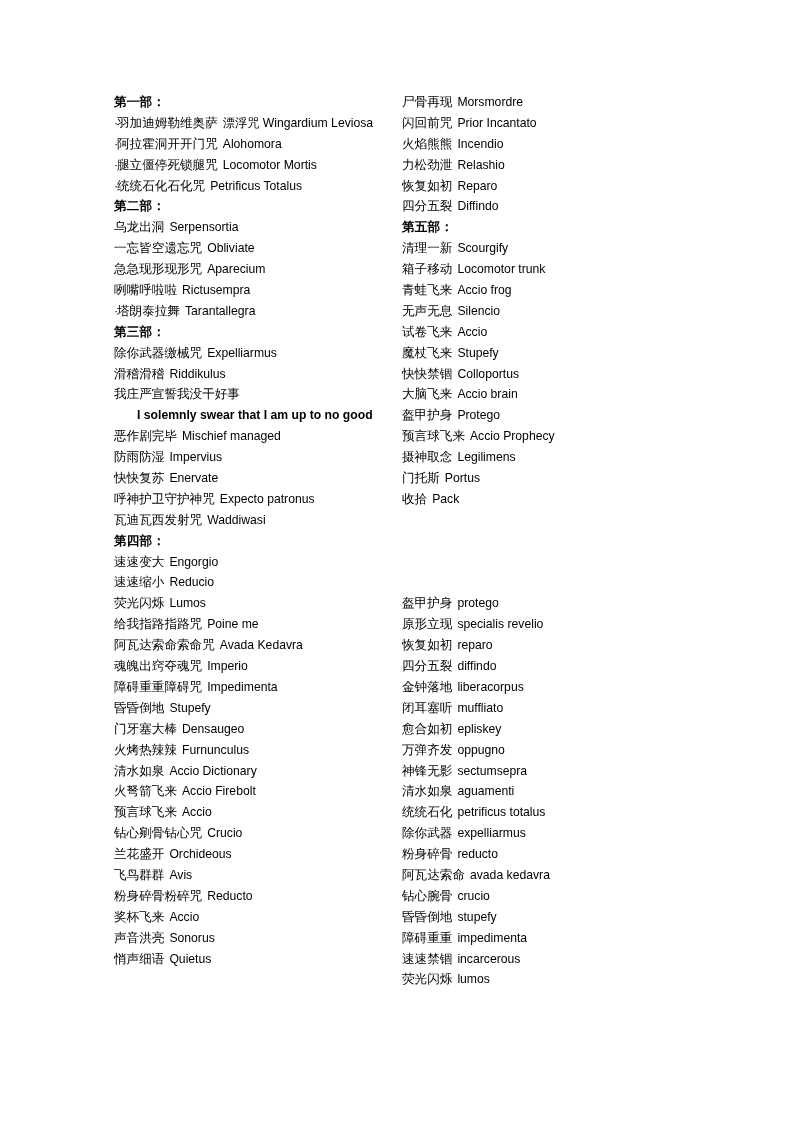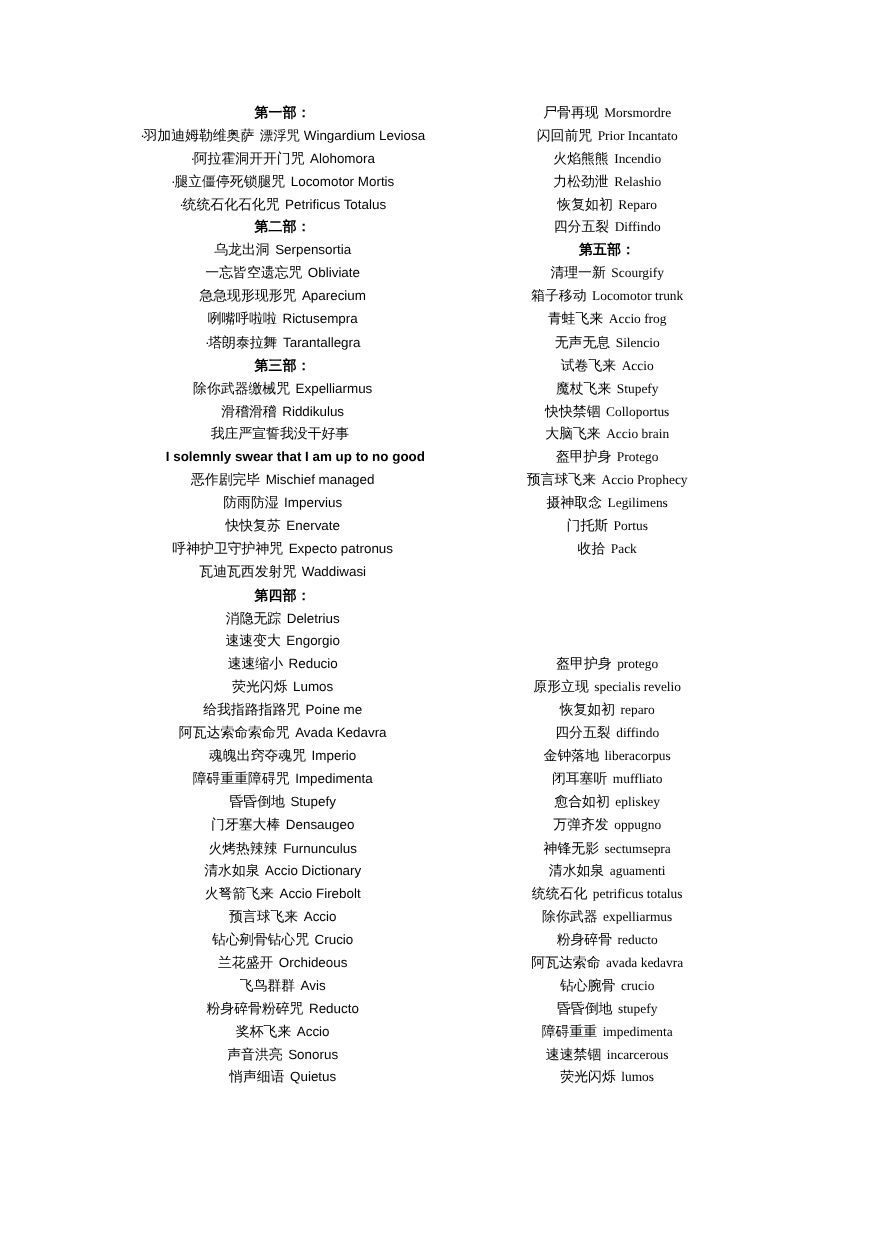--- a/index.html
+++ b/index.html
@@ -19,24 +19,23 @@
   .page {
     position: absolute;
     left: 0;
     top: 0;
     width: 794px;
     height: 1123px;
   }
   .col {
     position: absolute;
     top: 92px;
-    text-align: center;
   }
   .col-left  { left: 114px; width: 286px; }
-  .col-right { left: 402px; width: 300px; font-family: Liberation Serif, serif; }
+  .col-right { left: 402px; width: 300px; }
 
   .line {
     height: 20.9px;
     line-height: 20.9px;
     white-space: nowrap;
     font-size: 12.2px;
   }
   .heading {
     font-weight: bold;
     font-size: 12.6px;
@@ -82,21 +81,20 @@
       <div class="line"><span class="cn">除你武器缴械咒</span><span class="en">Expelliarmus</span></div>
       <div class="line"><span class="cn">滑稽滑稽</span><span class="en">Riddikulus</span></div>
       <div class="line"><span class="cn">我庄严宣誓我没干好事</span><span class="en"></span></div>
       <div class="line indented"><span class="en">I solemnly swear that I am up to no good</span></div>
       <div class="line"><span class="cn">恶作剧完毕</span><span class="en">Mischief managed</span></div>
       <div class="line"><span class="cn">防雨防湿</span><span class="en">Impervius</span></div>
       <div class="line"><span class="cn">快快复苏</span><span class="en">Enervate</span></div>
       <div class="line"><span class="cn">呼神护卫守护神咒</span><span class="en">Expecto patronus</span></div>
       <div class="line"><span class="cn">瓦迪瓦西发射咒</span><span class="en">Waddiwasi</span></div>
       <div class="line heading"><span>第四部：</span></div>
-      <div class="line"><span class="cn">消隐无踪</span><span class="en">Deletrius</span></div>
       <div class="line"><span class="cn">速速变大</span><span class="en">Engorgio</span></div>
       <div class="line"><span class="cn">速速缩小</span><span class="en">Reducio</span></div>
       <div class="line"><span class="cn">荧光闪烁</span><span class="en">Lumos</span></div>
       <div class="line"><span class="cn">给我指路指路咒</span><span class="en">Poine me</span></div>
       <div class="line"><span class="cn">阿瓦达索命索命咒</span><span class="en">Avada Kedavra</span></div>
       <div class="line"><span class="cn">魂魄出窍夺魂咒</span><span class="en">Imperio</span></div>
       <div class="line"><span class="cn">障碍重重障碍咒</span><span class="en">Impedimenta</span></div>
       <div class="line"><span class="cn">昏昏倒地</span><span class="en">Stupefy</span></div>
       <div class="line"><span class="cn">门牙塞大棒</span><span class="en">Densaugeo</span></div>
       <div class="line"><span class="cn">火烤热辣辣</span><span class="en">Furnunculus</span></div>

